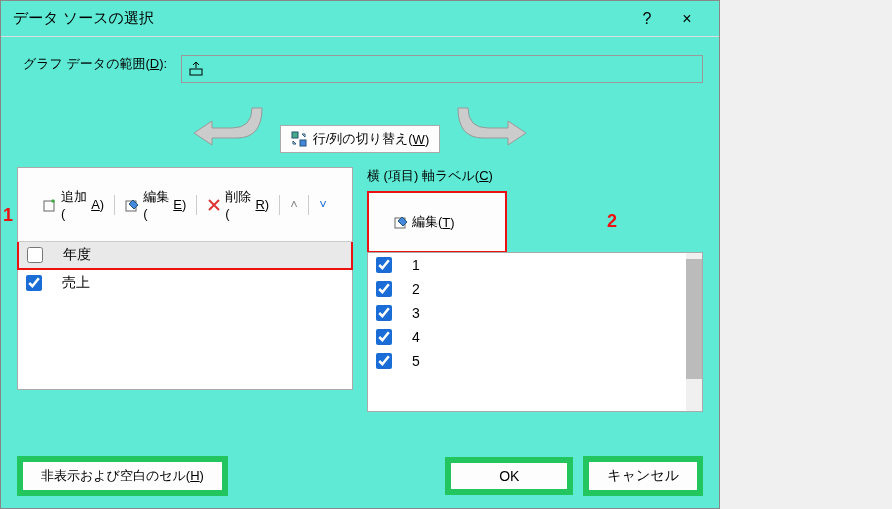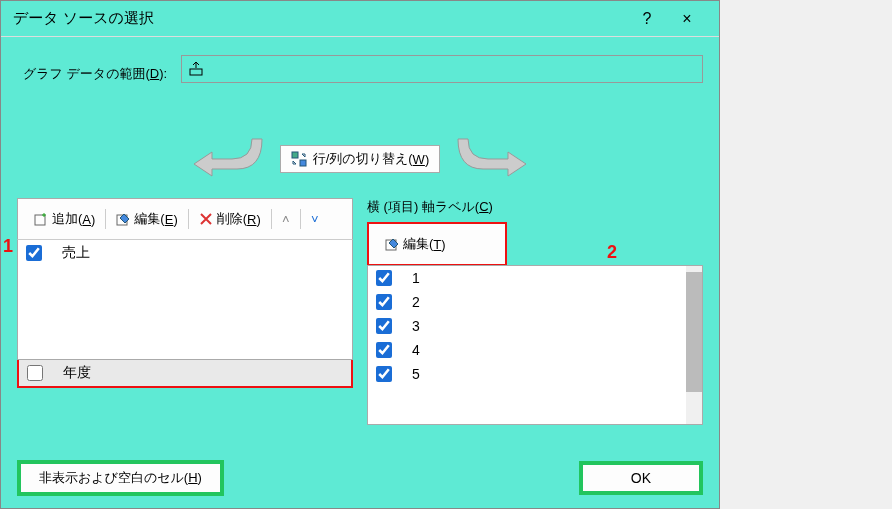--- a/index.html
+++ b/index.html
@@ -2,51 +2,51 @@
 <html><head>
 <meta charset="utf-8">
 <style>
 * { box-sizing: border-box; margin: 0; padding: 0; font-family: 'Meiryo', 'Yu Gothic', sans-serif; font-size: 13px; }
 body { background: #f0f0f0; }
 .dialog { width: 720px; height: 509px; background: #5eead4; border: 1px solid #888; display: flex; flex-direction: column; }
 .titlebar { display: flex; align-items: center; padding: 8px 12px; border-bottom: 1px solid #ddd; }
 .titlebar .title { flex: 1; font-size: 15px; }
 .titlebar .tbtn { width: 40px; text-align: center; font-size: 16px; cursor: pointer; }
 .content { flex: 1; padding: 18px 16px 10px 16px; display: flex; flex-direction: column; }
-.range-row { display: flex; align-items: flex-end; margin-bottom: 51px; }
+.range-row { display: flex; align-items: flex-start; margin-bottom: 20px; }
 .range-label { margin-left: 6px; margin-right: 14px; }
 .range-input { flex: 1; display: flex; align-items: center; border: 1px solid #999; height: 28px; padding: 0 4px; }
 .range-input input { flex: 1; border: none; outline: none; font-size: 14px; background: transparent; }
 .collapse-btn { width: 20px; height: 20px; display: flex; align-items: center; justify-content: center; cursor: pointer; }
-.swap-row { display: flex; align-items: center; justify-content: center; margin-bottom: 14px; position: relative; }
+.swap-row { display: flex; align-items: flex-end; justify-content: center; margin-bottom: 14px; position: relative; }
 .arrow-svg { width: 90px; height: 50px; }
 .swap-btn { display: inline-flex; align-items: center; border: 1px solid #aaa; background: #fdfdfd; padding: 4px 10px; cursor: pointer; margin: 0 8px; }
 .swap-btn .ic { margin-right: 6px; }
 .lists { display: flex; gap: 14px; }
 .list-col { flex: 1; display: flex; flex-direction: column; }
 .list-header { margin-bottom: 6px; font-size: 14px; }
-.toolbar { display: flex; align-items: center; border: 1px solid #aaa; border-bottom: 1px solid #ccc; padding: 8px; background: #fdfdfd; }
+.toolbar { display: flex; align-items: center; border: 1px solid #aaa; border-bottom: 1px solid #ccc; padding: 17px; background: #fdfdfd; }
 .toolbar.redbox { border: 2px solid #e11; }
 .toolbar .tbtn2 { display: inline-flex; align-items: center; padding: 3px 8px; cursor: pointer; }
 .toolbar .sep { width: 1px; height: 20px; background: #ccc; margin: 0 2px; }
 .toolbar .tbtn2 .ic { margin-right: 4px; }
 .toolbar .arrow { width: 24px; text-align: center; color: #888; cursor: pointer; }
 .listbox { border: 1px solid #aaa; border-top: none; height: 160px; overflow: auto; background: #fff; position: relative; }
 .listbox.redbox { border: 2px solid #e11; border-top: none; }
 .row { display: flex; align-items: center; padding: 4px 8px; }
 .row.sel { background: #e9e9e9; }
 .row .cb { width: 16px; height: 16px; accent-color: #1a6dd6; margin-right: 20px; }
 .row .txt { font-size: 14px; }
 .list-right .listbox { display: flex; }
 .list-right .rows { flex: 1; }
 .scrollbar { width: 16px; background: #f0f0f0; display: flex; flex-direction: column; }
 .scrollbar .thumb { margin-top: 6px; height: 120px; background: #bbb; }
 .footer { display: flex; align-items: center; padding: 12px 16px; gap: 10px; }
 .footer .spacer { flex: 1; }
-.btn { border: 4px solid #22c55e; background: #fdfdfd; padding: 5px 18px; cursor: pointer; font-size: 14px; }
+.btn { border: 6px solid #22c55e; background: #fdfdfd; padding: 5px 18px; cursor: pointer; font-size: 14px; }
 .btn.ok { padding: 5px 48px; }
 .annot { position: absolute; color: #e11; font-weight: bold; font-size: 18px; pointer-events: none; }
 .underline { text-decoration: underline; }
 svg { display: block; }
 </style>
 </head>
 <body>
 
 <div class="dialog">
 
@@ -133,33 +133,33 @@
               </span>
             <span>削除(</span>
               <span class="underline">R</span>
               <span>)</span>
           </div>
           <div class="sep"></div>
           <div class="arrow">˄</div>
           <div class="sep"></div>
           <div class="arrow" style="color:#1a6dd6">˅</div>
         </div>
-        <div class="listbox" style="border-top:none; height:120px;">
-          <div id="series-rows2">
-              <div class="row">
-                <input type="checkbox" class="cb" checked="" style="">
-                <span class="txt">売上</span>
-              </div>
-            </div>
-        </div>
         <div class="listbox redbox" style="height:auto;">
           <div id="series-rows">
               <div class="row sel">
                 <input type="checkbox" class="cb" style="">
                 <span class="txt">年度</span>
+              </div>
+            </div>
+        </div>
+        <div class="listbox" style="border-top:none; height:120px;">
+          <div id="series-rows2">
+              <div class="row">
+                <input type="checkbox" class="cb" checked="" style="">
+                <span class="txt">売上</span>
               </div>
             </div>
         </div>
       </div>
 
       <div class="list-col list-right">
         <div class="list-header">
           <span>横 (項目) 軸ラベル(</span><span class="underline">C</span><span>)</span>
         </div>
         <div class="toolbar redbox" style="width:140px; border-bottom:2px solid #e11;">
@@ -207,15 +207,16 @@
     </div>
 
   </div>
 
   <div class="footer">
     <button class="btn">
       <span>非表示および空白のセル(</span><span class="underline">H</span><span>)</span>
     </button>
     <div class="spacer"></div>
     <button class="btn ok">OK</button>
+    <button class="btn">キャンセル</button>
   </div>
 
 </div>
 
 </body></html>

